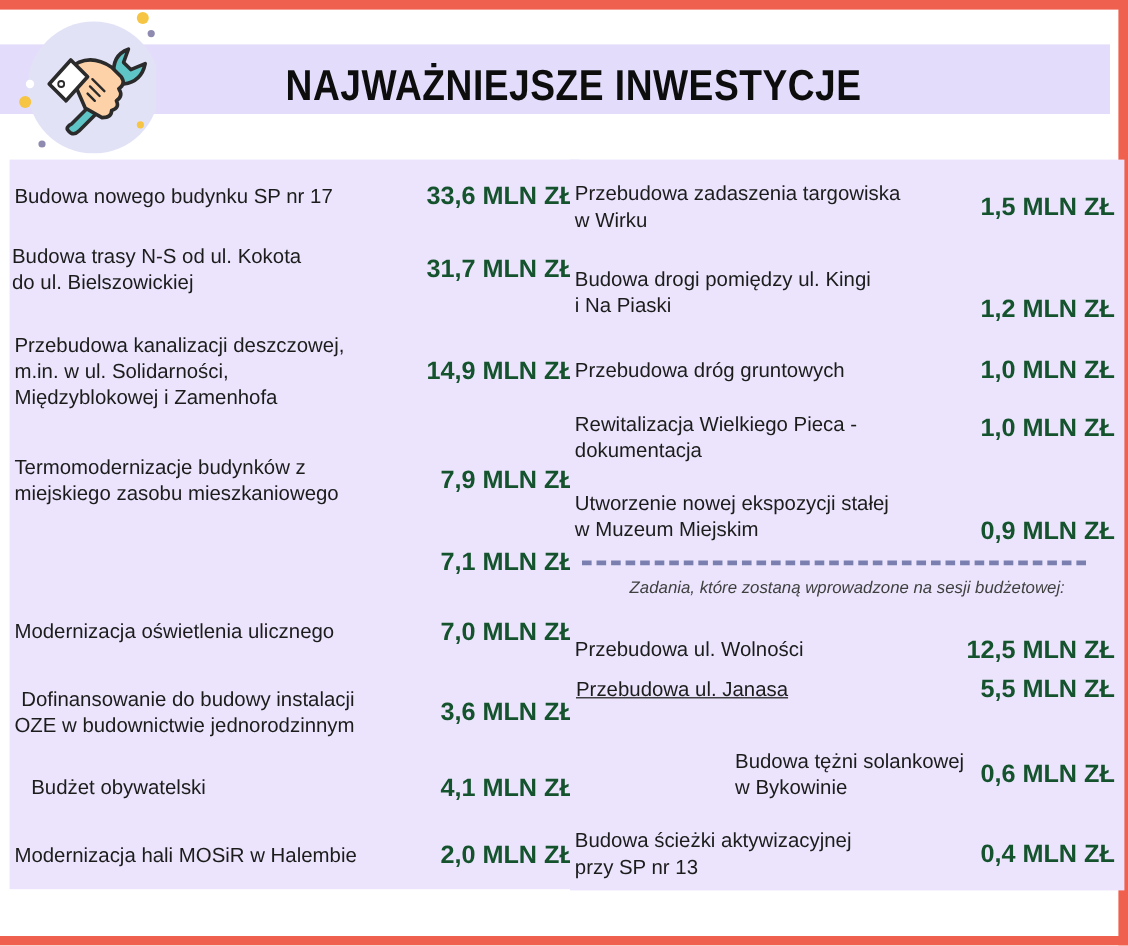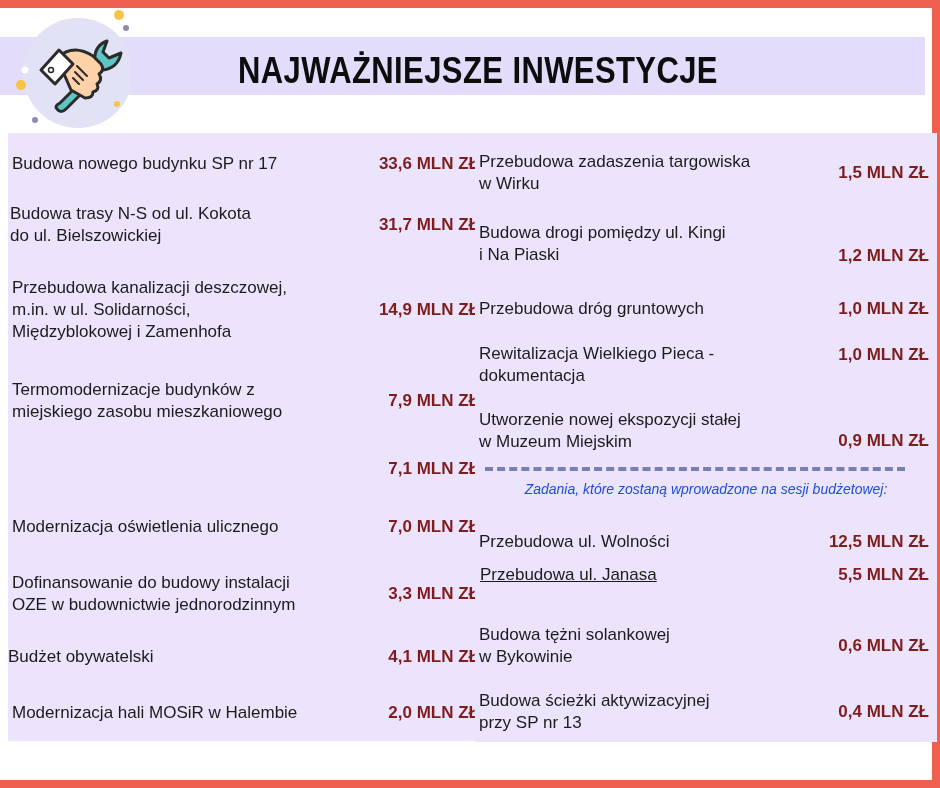--- a/index.html
+++ b/index.html
@@ -19,25 +19,25 @@
     }
 
     .logo { position: absolute; left: 15px; top: 8px; width: 115px; height: 120px; }
 
     .panel { position: absolute; background: #ebe4fc; }
     .panel.left { left: 8px; top: 133px; width: 475px; height: 608px; }
     .panel.right { left: 475px; top: 133px; width: 462px; height: 609px; }
 
     .row { position: absolute; left: 0; width: 100%; display: flex; align-items: center; }
     .row .label { font-size: 17px; line-height: 22px; color: #1c1c1c; white-space: pre-line; }
-    .row .amount { position: absolute; right: 4px; font-size: 17px; font-weight: bold; color: #7f1d1d; white-space: nowrap; }
+    .row .amount { position: absolute; right: 4px; font-size: 21px; font-weight: bold; color: #14532d; white-space: nowrap; }
     .panel.right .row .amount { right: 8px; }
 
     .divider { position: absolute; left: 10px; width: 420px; height: 0; border-top: 4px dashed #7a7fb0; }
-    .note { position: absolute; left: 0; width: 100%; text-align: center; font-size: 14px; font-style: italic; color: #1d4ed8; }
+    .note { position: absolute; left: 0; width: 100%; text-align: center; font-size: 14px; font-style: italic; color: #404040; }
   </style>
 </head>
 <body>
 
 <div class="frame-top"></div>
 <div class="frame-right"></div>
 <div class="frame-bottom"></div>
 
 <div class="title-band"></div>
 <div class="title-text">NAJWAŻNIEJSZE INWESTYCJE</div>
@@ -85,27 +85,27 @@
 miejskiego zasobu mieszkaniowego</span>
     <span class="amount">7,9 MLN ZŁ</span>
   </div>
   <div class="row" style="top:322px;height:28px;">
     <span class="amount">7,1 MLN ZŁ</span>
   </div>
   <div class="row" style="top:380px;height:28px;">
     <span class="label" style="margin-left:4px;">Modernizacja oświetlenia ulicznego</span>
     <span class="amount">7,0 MLN ZŁ</span>
   </div>
-  <div class="row" style="top:438px;height:46px;">
+  <div class="row" style="top:438px;height:46px;text-align:right;">
     <span class="label" style="margin-left:4px;">Dofinansowanie do budowy instalacji
 OZE w budownictwie jednorodzinnym</span>
-    <span class="amount">3,3 MLN ZŁ</span>
+    <span class="amount">3,6 MLN ZŁ</span>
   </div>
   <div class="row" style="top:510px;height:28px;">
-    <span class="label" style="margin-left:0;">Budżet obywatelski</span>
+    <span class="label" style="margin-left:18px;">Budżet obywatelski</span>
     <span class="amount">4,1 MLN ZŁ</span>
   </div>
   <div class="row" style="top:566px;height:28px;">
     <span class="label" style="margin-left:4px;">Modernizacja hali MOSiR w Halembie</span>
     <span class="amount">2,0 MLN ZŁ</span>
   </div>
 </div>
 
 <div class="panel right">
   <div class="row" style="top:17px;height:46px;">
@@ -137,21 +137,21 @@
   <div class="note" style="top:348px;">Zadania, które zostaną wprowadzone na sesji budżetowej:</div>
 
   <div class="row" style="top:395px;height:28px;">
     <span class="label" style="margin-left:4px;">Przebudowa ul. Wolności</span>
     <span class="amount">12,5 MLN ZŁ</span>
   </div>
   <div class="row" style="top:428px;height:28px;text-decoration:underline;">
     <span class="label" style="margin-left:5px;">Przebudowa ul. Janasa</span>
     <span class="amount">5,5 MLN ZŁ</span>
   </div>
-  <div class="row" style="top:490px;height:46px;">
+  <div class="row" style="top:490px;height:46px;justify-content:center;">
     <span class="label" style="margin-left:4px;">Budowa tężni solankowej
 w Bykowinie</span>
     <span class="amount">0,6 MLN ZŁ</span>
   </div>
   <div class="row" style="top:556px;height:46px;">
     <span class="label" style="margin-left:4px;">Budowa ścieżki aktywizacyjnej
 przy SP nr 13</span>
     <span class="amount">0,4 MLN ZŁ</span>
   </div>
 </div>

